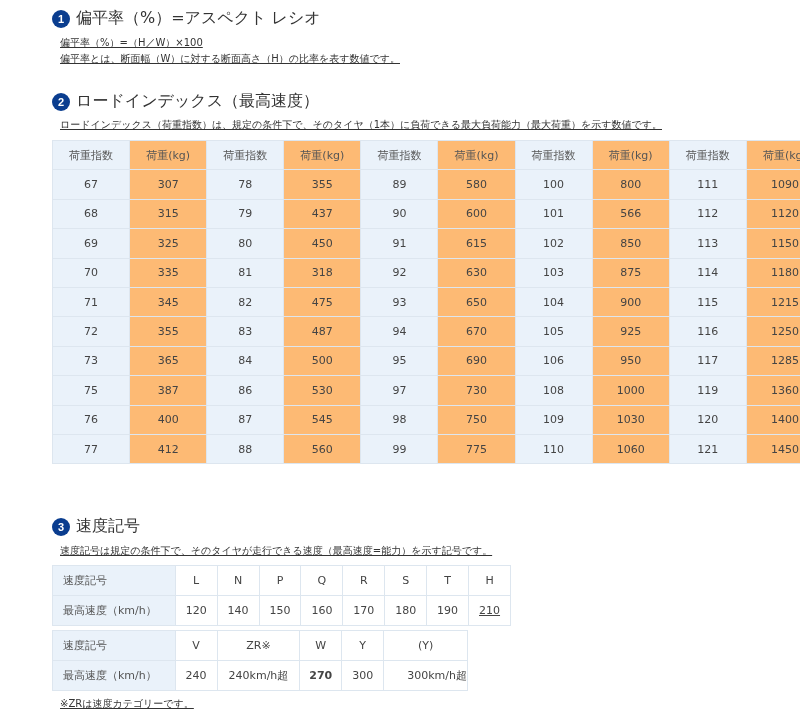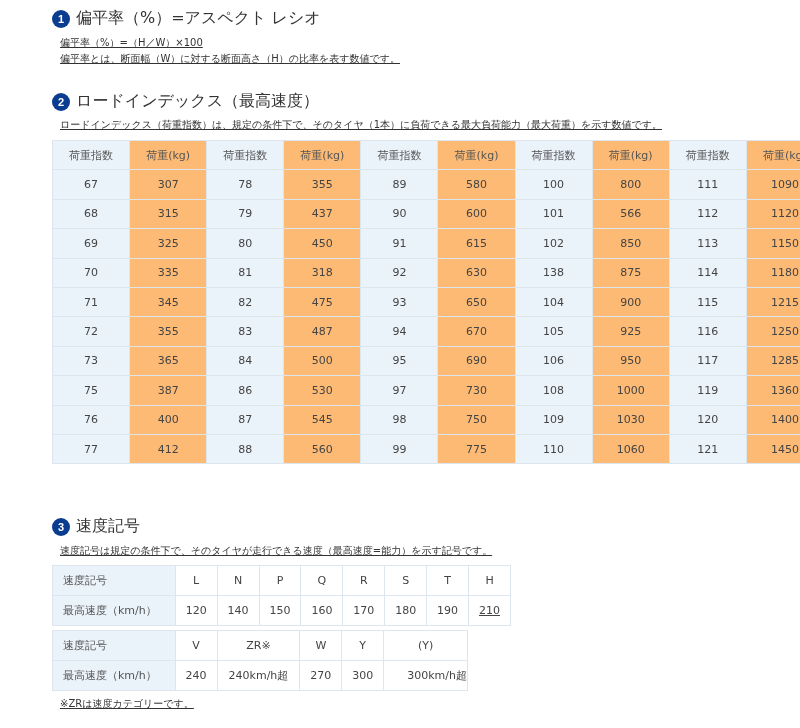--- a/index.html
+++ b/index.html
@@ -82,21 +82,21 @@
         <td class="idx">113</td>
         <td class="kg">1150</td>
       </tr>
       <tr class="">
         <td class="idx">70</td>
         <td class="kg">335</td>
         <td class="idx">81</td>
         <td class="kg">318</td>
         <td class="idx">92</td>
         <td class="kg">630</td>
-        <td class="idx">138</td>
+        <td class="idx">103</td>
         <td class="kg">875</td>
         <td class="idx">114</td>
         <td class="kg">1180</td>
       </tr>
       <tr class="">
         <td class="idx">71</td>
         <td class="kg">345</td>
         <td class="idx">82</td>
         <td class="kg">475</td>
         <td class="idx">93</td>
@@ -209,20 +209,20 @@
         <td class="val" style="width: 42px;">V</td>
         <td class="val" style="width: 83px; margin-left: 8px;">ZR※</td>
         <td class="val" style="width: 42px;">W</td>
         <td class="val" style="width: 42px;">Y</td>
         <td class="val" style="width: 84px;">(Y)</td>
       </tr>
       <tr>
         <td class="lbl">最高速度（km/h）</td>
         <td class="val" style="width: 42px;">240</td>
         <td class="val" style="width: 83px;">240km/h超</td>
-        <td class="val" style="width: 42px;">270</td>
+        <td class="val" style="width: 42px; font-weight: bold;">270</td>
         <td class="val" style="width: 42px;">300</td>
         <td class="val" style="width: 84px; text-align: right;">300km/h超</td>
       </tr>
     </tbody>
 </table>
 
 <div class="text" style="top:697px;">※ZRは速度カテゴリーです。</div>
 
 </body></html>

